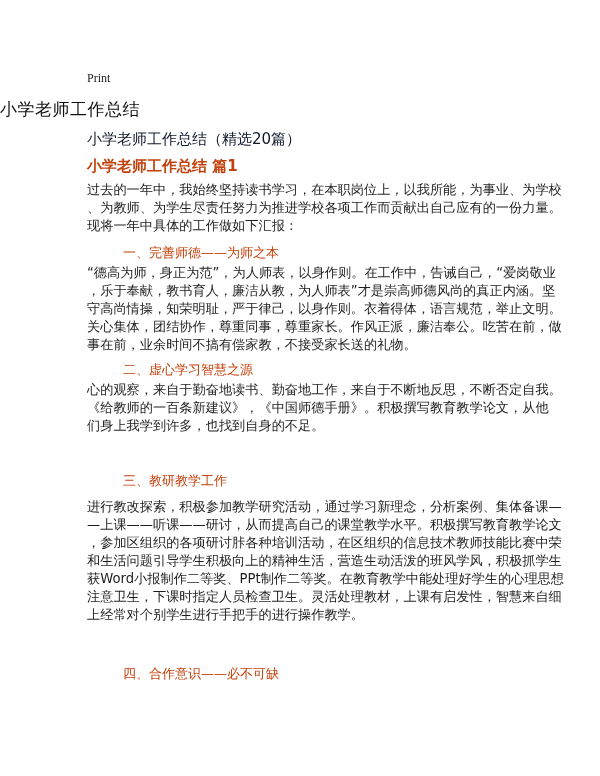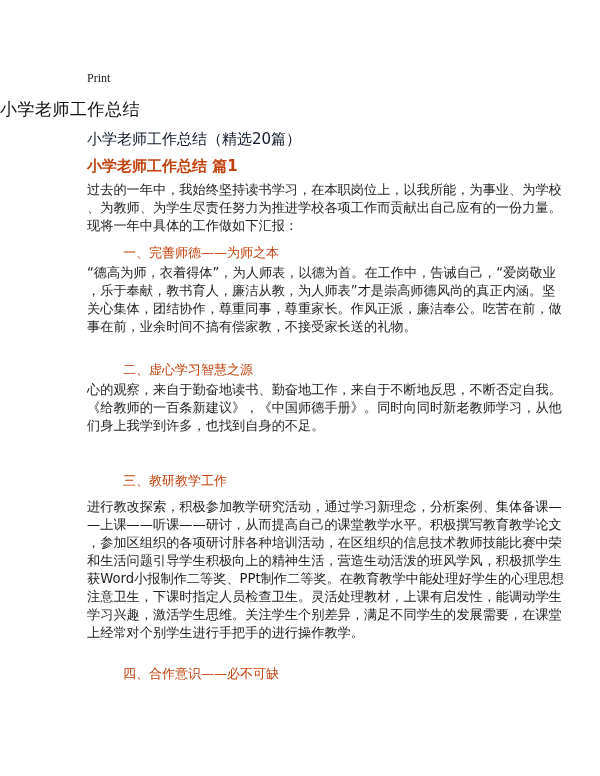--- a/index.html
+++ b/index.html
@@ -90,40 +90,40 @@
   <div class="article-heading">小学老师工作总结 篇1</div>
 
   <div class="block" style="top:181px;">
     <span class="line">过去的一年中，我始终坚持读书学习，在本职岗位上，以我所能，为事业、为学校</span>
     <span class="line">、为教师、为学生尽责任努力为推进学校各项工作而贡献出自己应有的一份力量。</span>
     <span class="line">现将一年中具体的工作做如下汇报：</span>
   </div>
 
   <div class="section-heading" style="top:244px;">一、完善师德——为师之本</div>
   <div class="block" style="top:264px;">
-    <span class="line">“德高为师，衣着得体”，为人师表，以德为首。在工作中，告诫自己，“爱岗敬业</span>
+    <span class="line">“德高为师，身正为范”，为人师表，以身作则。在工作中，告诫自己，“爱岗敬业</span>
     <span class="line">，乐于奉献，教书育人，廉洁从教，为人师表”才是崇高师德风尚的真正内涵。坚</span>
+    <span class="line">守高尚情操，知荣明耻，严于律己，以身作则。衣着得体，语言规范，举止文明。</span>
     <span class="line">关心集体，团结协作，尊重同事，尊重家长。作风正派，廉洁奉公。吃苦在前，做</span>
     <span class="line">事在前，业余时间不搞有偿家教，不接受家长送的礼物。</span>
   </div>
 
   <div class="section-heading" style="top:361px;">二、虚心学习智慧之源</div>
   <div class="block" style="top:381px;">
     <span class="line">心的观察，来自于勤奋地读书、勤奋地工作，来自于不断地反思，不断否定自我。</span>
-    <span class="line">《给教师的一百条新建议》，《中国师德手册》。同时向同时新老教师学习，从他</span>
+    <span class="line">《给教师的一百条新建议》，《中国师德手册》。积极撰写教育教学论文，从他</span>
     <span class="line">们身上我学到许多，也找到自身的不足。</span>
   </div>
 
   <div class="section-heading" style="top:472px;">三、教研教学工作</div>
   <div class="block" style="top:498px;">
     <span class="line">进行教改探索，积极参加教学研究活动，通过学习新理念，分析案例、集体备课—</span>
     <span class="line">—上课——听课——研讨，从而提高自己的课堂教学水平。积极撰写教育教学论文</span>
     <span class="line">，参加区组织的各项研讨胩各种培训活动，在区组织的信息技术教师技能比赛中荣</span>
     <span class="line">和生活问题引导学生积极向上的精神生活，营造生动活泼的班风学风，积极抓学生</span>
     <span class="line">获Word小报制作二等奖、PPt制作二等奖。在教育教学中能处理好学生的心理思想</span>
-    <span class="line">注意卫生，下课时指定人员检查卫生。灵活处理教材，上课有启发性，能调动学生</span>
-    <span class="line">学习兴趣，激活学生思维。关注学生个别差异，满足不同学生的发展需要，在课堂</span>
+    <span class="line">注意卫生，下课时指定人员检查卫生。灵活处理教材，上课有启发性，智慧来自细</span>
     <span class="line">上经常对个别学生进行手把手的进行操作教学。</span>
   </div>
 
   <div class="section-heading" style="top:665px;">四、合作意识——必不可缺</div>
 
 </div>
 
 </body></html>

